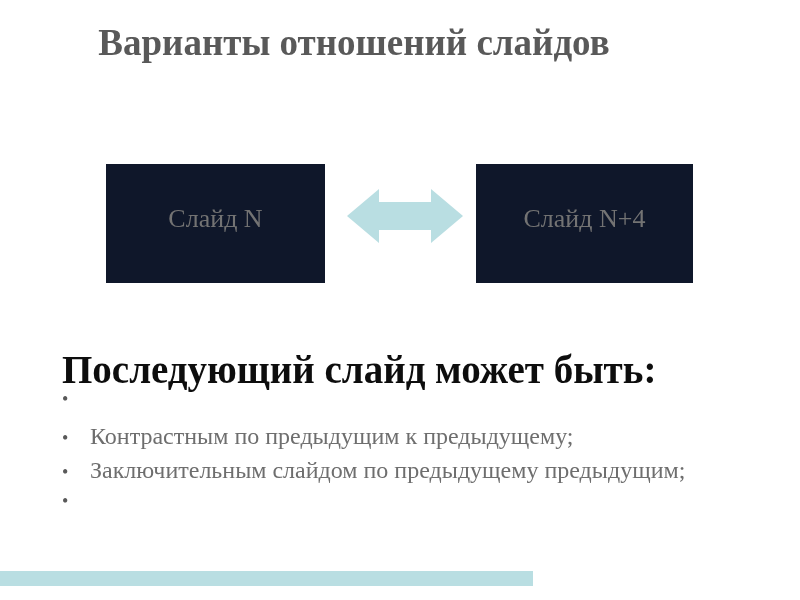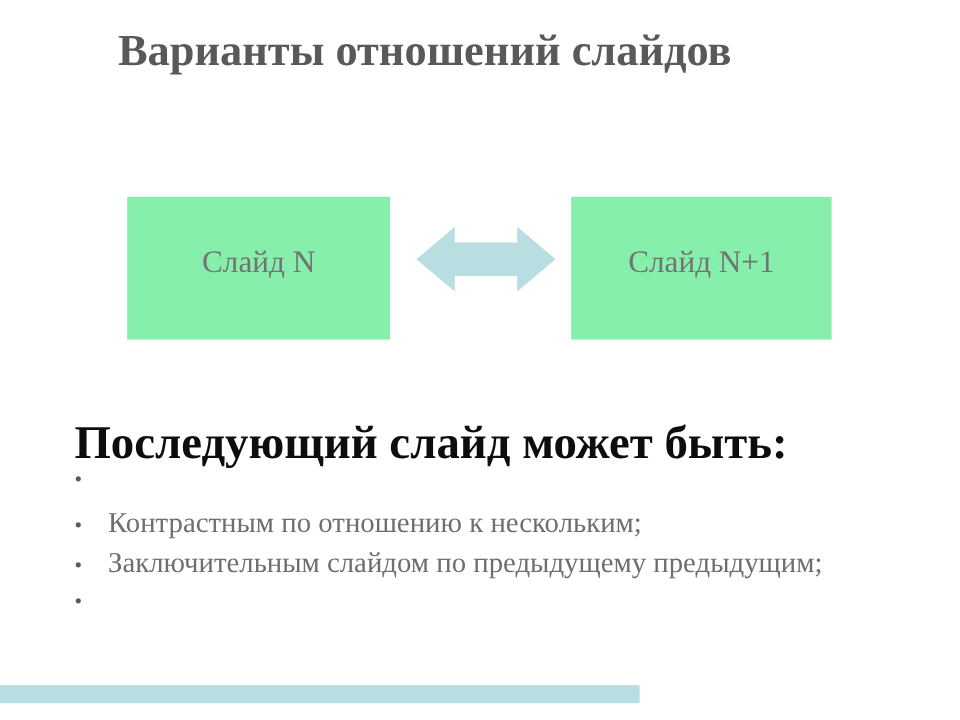--- a/index.html
+++ b/index.html
@@ -5,21 +5,21 @@
   html,body{margin:0;padding:0;background:#ffffff;}
   .slide{
     position:relative;width:708px;height:600px;background:#ffffff;overflow:hidden;
     font-family:Liberation Serif, serif;
   }
   .title{
     position:absolute;top:20px;left:0;width:100%;text-align:center;
     font-size:37px;line-height:45px;font-weight:700;color:#595959;
   }
   .diagram-box{
-    position:absolute;top:164px;height:119px;background:#86efac;
+    position:absolute;top:164px;height:119px;background:#0f172a;
     display:flex;align-items:center;justify-content:center;
     padding-bottom:10px;box-sizing:border-box;
     font-size:26px;color:#737373;
   }
   .box-left{left:106px;width:219px;}
   .box-right{left:476px;width:217px;}
   .arrow-wrap{position:absolute;left:347px;top:187px;width:116px;height:58px;}
   .arrow-wrap svg{display:block;width:100%;height:100%;}
   .body-heading{
     position:absolute;left:62px;top:347px;
@@ -52,32 +52,32 @@
     <span>Слайд N</span>
   </div>
 
   <div class="arrow-wrap">
     <svg viewBox="0 0 116 58" xmlns="http://www.w3.org/2000/svg" aria-hidden="true">
       <polygon points="0,29 32,2 32,15 84,15 84,2 116,29 84,56 84,43 32,43 32,56" fill="#b9dee2"></polygon>
     </svg>
   </div>
 
   <div class="diagram-box box-right">
-    <span>Слайд N+1</span>
+    <span>Слайд N+4</span>
   </div>
 
   <div class="body-heading">Последующий слайд может быть:</div>
 
   <ul class="bullet-list">
     <li>
       <span class="bullet-dot">•</span>
     </li>
     <li>
       <span class="bullet-dot">•</span>
-      <span>Контрастным по отношению к нескольким;</span>
+      <span>Контрастным по предыдущим к предыдущему;</span>
     </li>
     <li>
       <span class="bullet-dot">•</span>
       <span>Заключительным слайдом по предыдущему предыдущим;</span>
     </li>
     <li>
       <span class="bullet-dot">•</span>
     </li>
   </ul>
 

